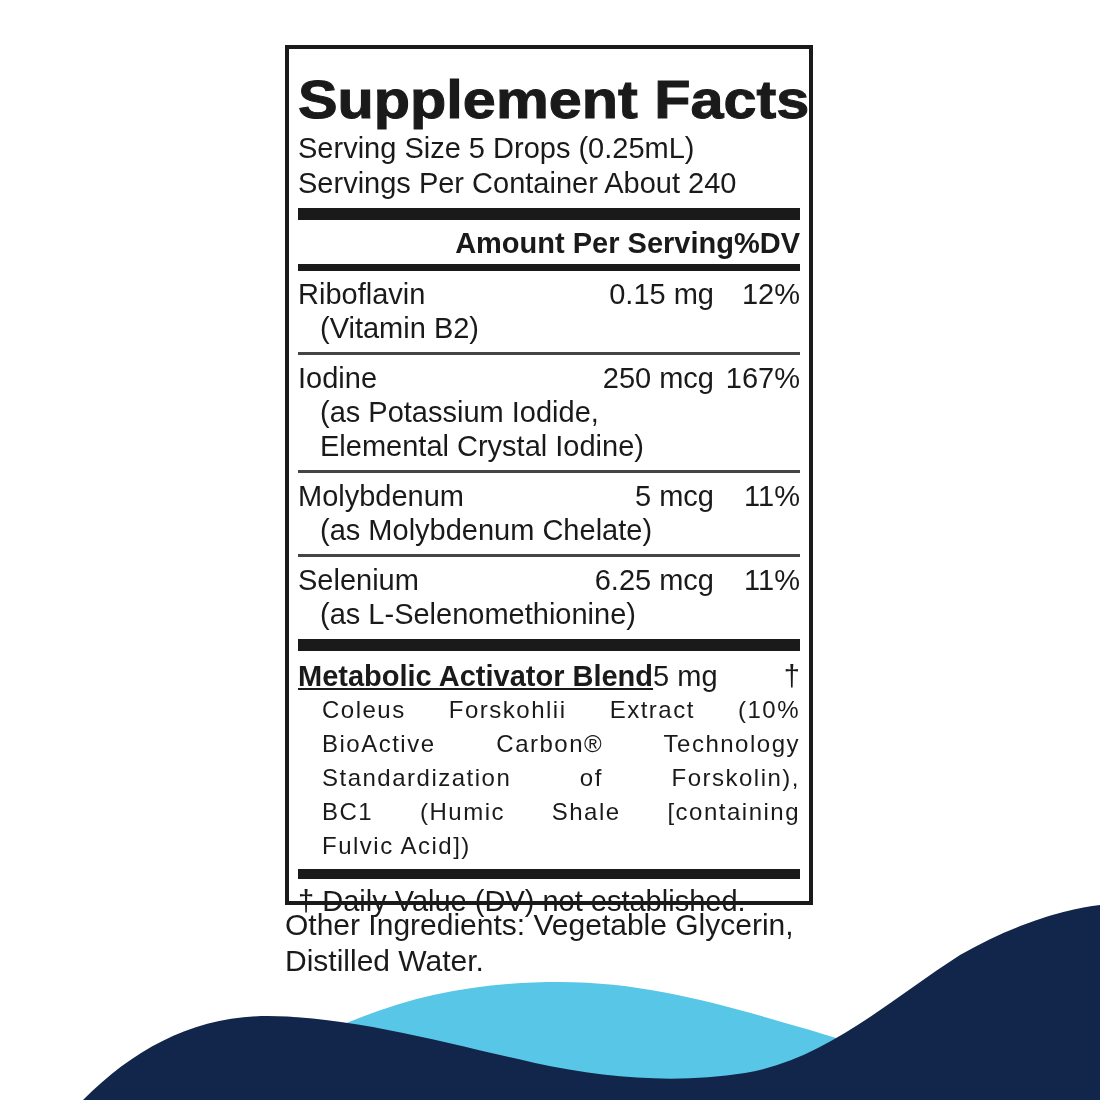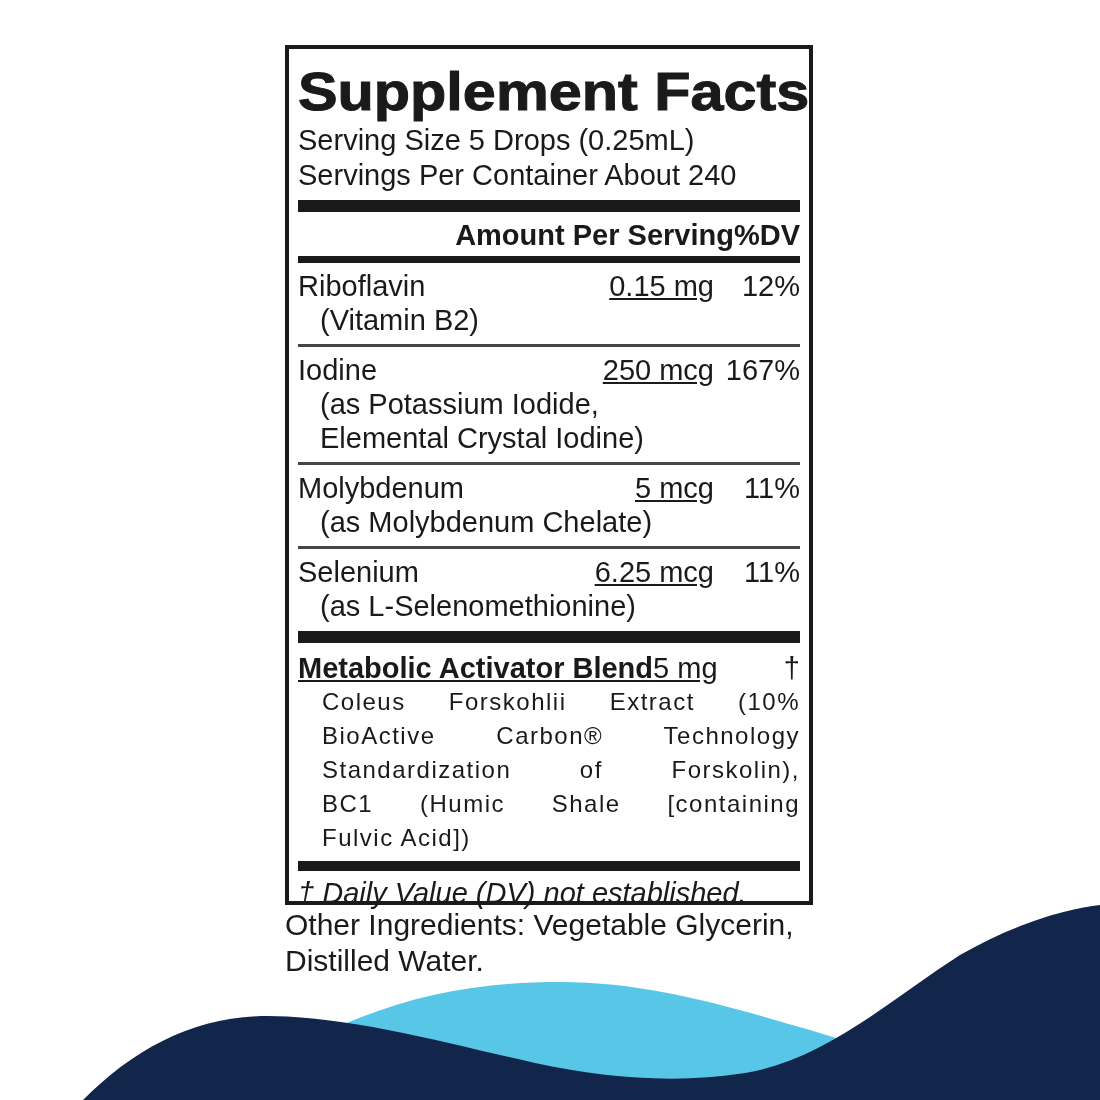--- a/index.html
+++ b/index.html
@@ -22,21 +22,21 @@
 
   
   .panel {
     position: absolute;
     left: 285px;
     top: 45px;
     width: 528px;
     height: 860px;
     box-sizing: border-box;
     border: 4px solid #1a1a1a;
-    padding: 8px 9px;
+    padding: 16px 9px;
     background: #ffffff;
   }
   .title {
     font-size: 53px;
     line-height: 58px;
     font-weight: bold;
     letter-spacing: 0px;
     margin: 6px 0 2px 0;
     white-space: nowrap;
     transform: scaleX(1.12);
@@ -78,21 +78,21 @@
   }
   .rowline {
     display: flex;
     align-items: baseline;
     font-size: 29px;
     line-height: 34px;
     padding-top: 6px;
   }
   .n-name { flex: 1; white-space: nowrap; }
   .n-name.bold { font-weight: bold; text-decoration: underline; }
-  .n-amt { text-align: right; white-space: nowrap; text-decoration: underline; }
+  .n-amt { text-align: right; white-space: nowrap; }
   .n-dv { width: 86px; text-align: right; white-space: nowrap; }
   .sub {
     font-size: 29px;
     line-height: 34px;
     padding-left: 22px;
   }
   .sep {
     border-top: 3px solid #454545;
     margin-top: 7px;
   }
@@ -103,21 +103,20 @@
     letter-spacing: 1.5px;
   }
   .blend-sub.just {
     text-align: justify;
     text-align-last: justify;
   }
   .footnote {
     font-size: 29px;
     line-height: 34px;
     padding-top: 5px;
-    font-style: italic;
   }
 
   
   .other {
     position: absolute;
     left: 285px;
     top: 907px;
     font-size: 30px;
     line-height: 36px;
   }

